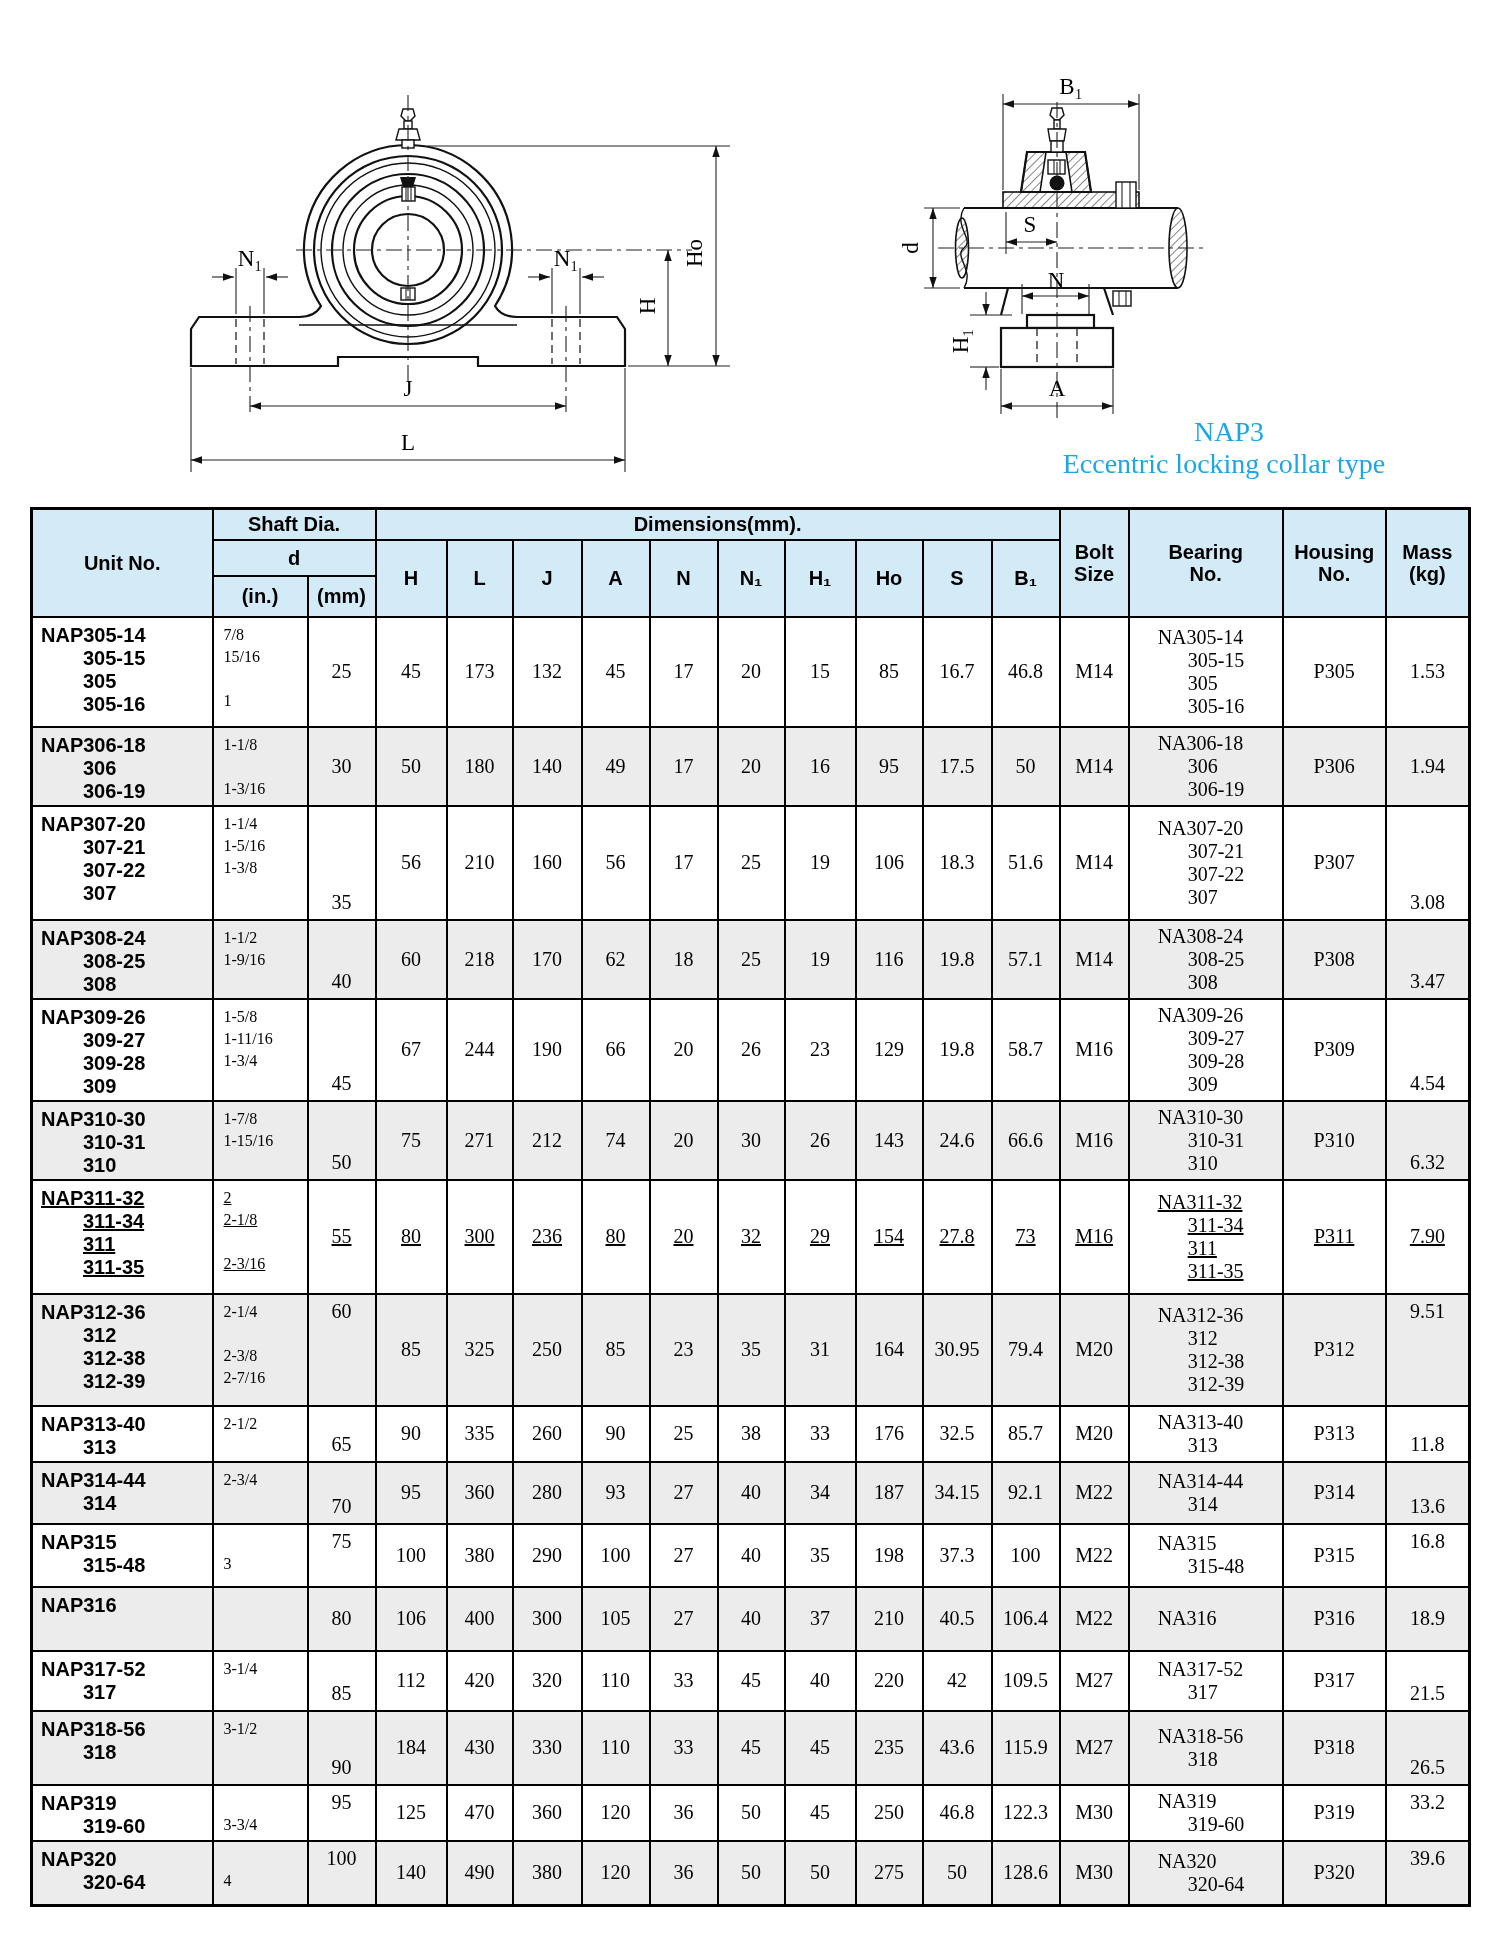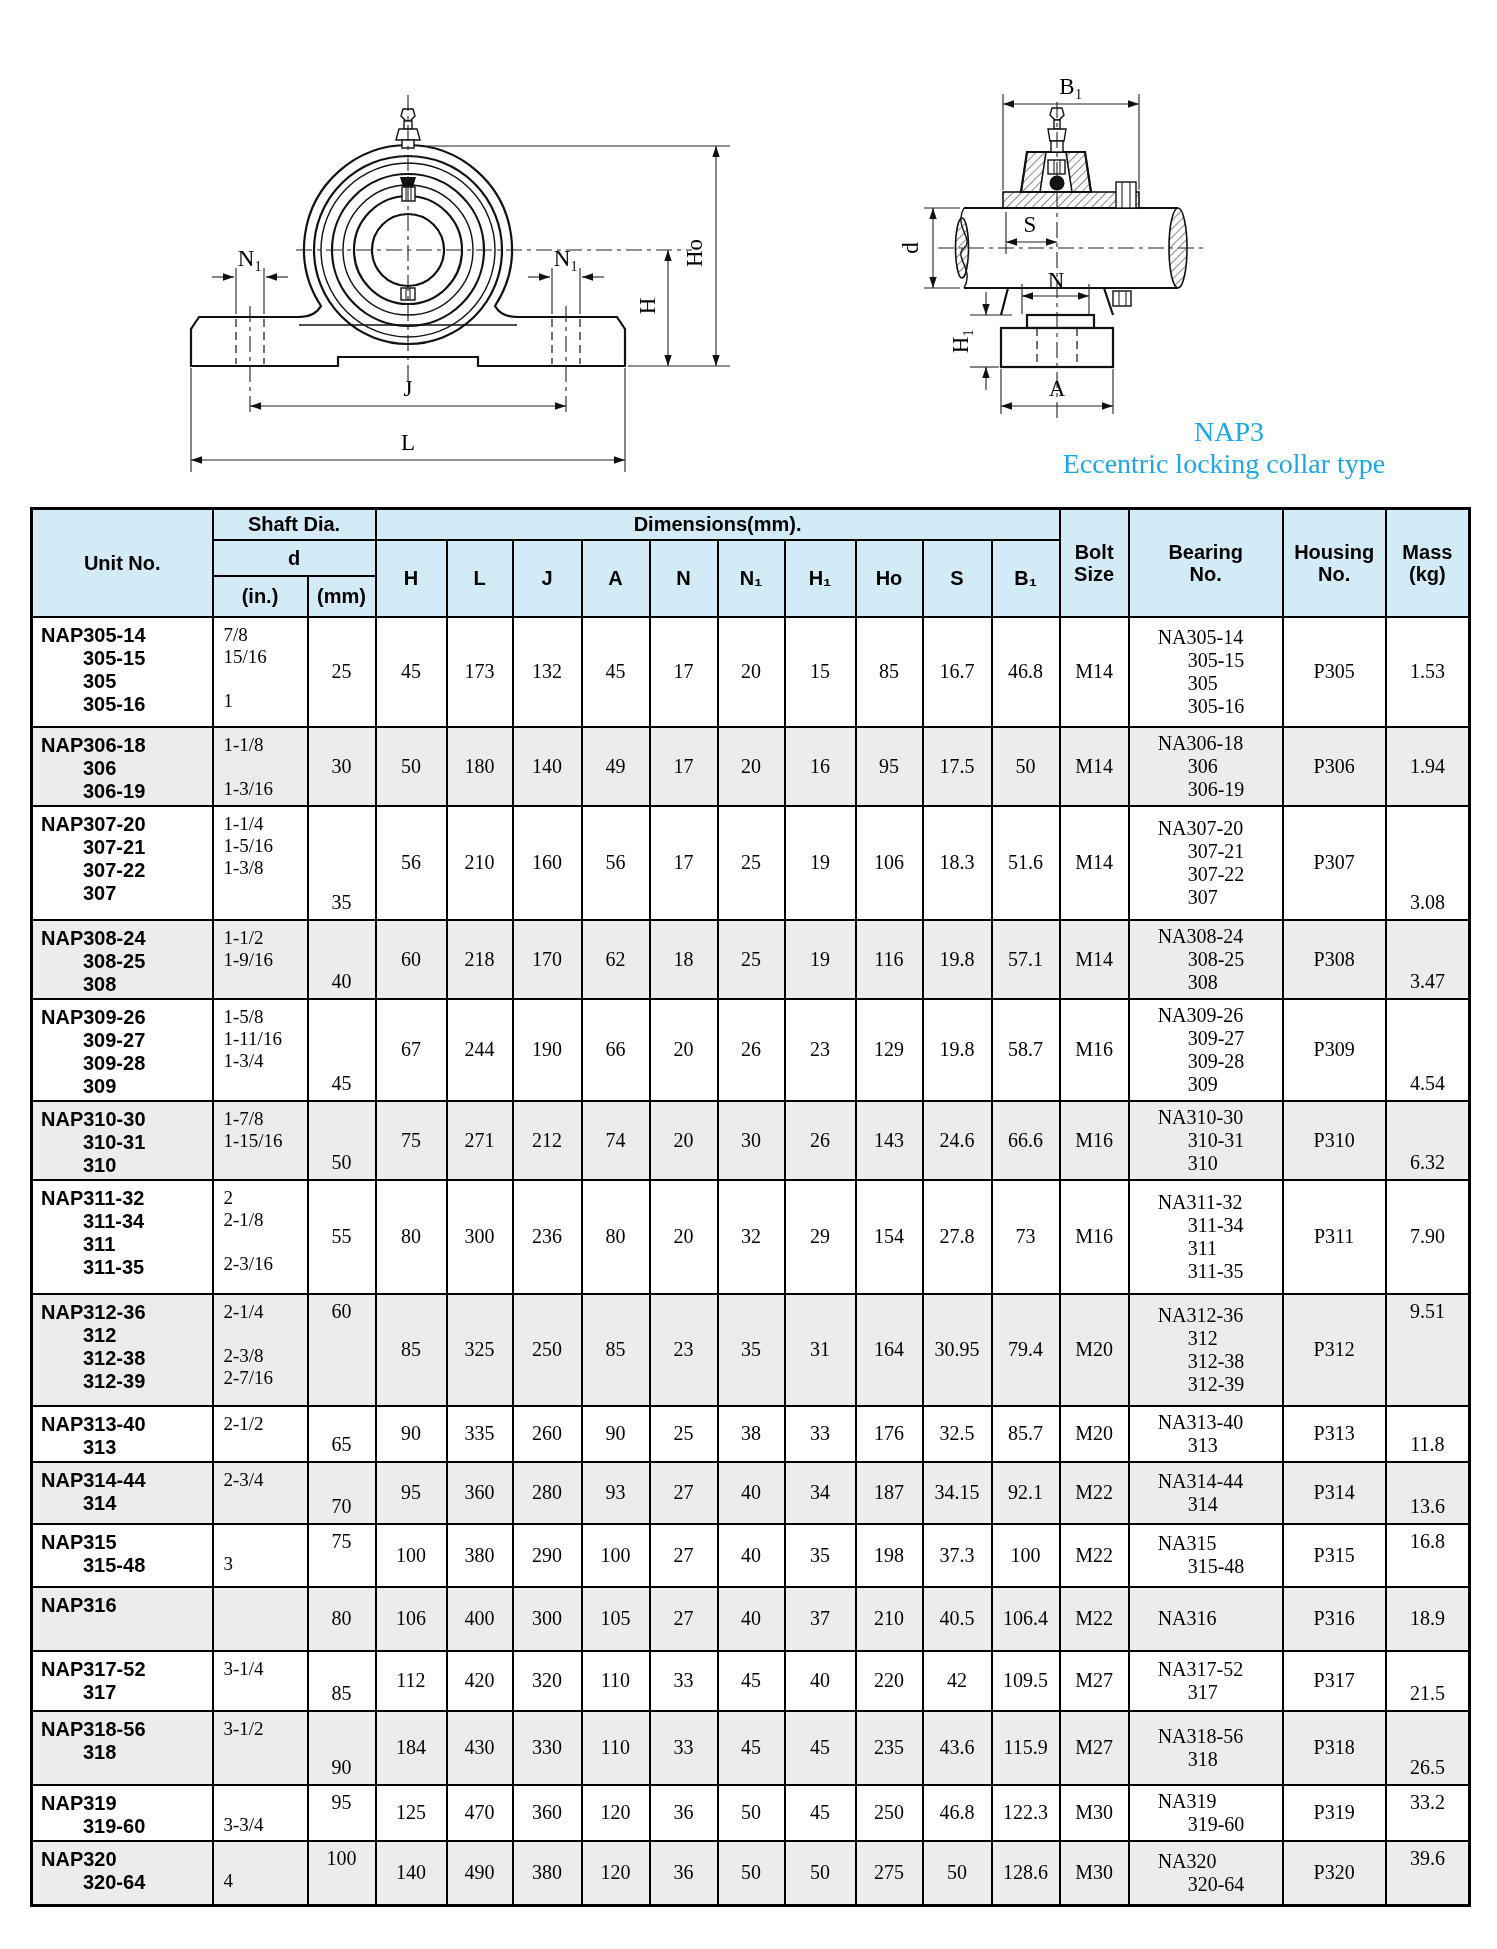--- a/index.html
+++ b/index.html
@@ -11,21 +11,21 @@
                border-collapse:collapse; table-layout:fixed; background:#fff;
                border:3px solid #000; }
   .spec th, .spec td { border:2px solid #000; padding:0; overflow:hidden; }
   .spec thead th { background:#d3eaf7; font-weight:bold; font-size:20px; text-align:center; vertical-align:middle; white-space:pre-line; line-height:22px; }
   .spec tbody tr:nth-child(even) { background:#ececec; }
   td.num { font-family:"Liberation Serif",serif; font-size:20px; text-align:center; vertical-align:middle; }
   td.c-unit, td.c-inch { vertical-align:top; }
   td.c-brg { vertical-align:middle; }
   .u { font-weight:bold; font-size:20px; line-height:23px; white-space:pre-line;
        padding:6px 2px 2px 50px; text-indent:-42px; }
-  .i { font-family:"Liberation Serif",serif; font-size:19px; line-height:22px; white-space:pre-line;
+  .i { font-family:"Liberation Serif",serif; font-size:16px; line-height:22px; white-space:pre-line;
        padding:6px 2px 2px 10px; }
   .b { font-family:"Liberation Serif",serif; font-size:20px; line-height:23px; white-space:pre-line;
        padding:2px 2px 2px 58px; text-indent:-30px; }
   td.va-t { vertical-align:top; padding-top:5px; }
   td.va-m { vertical-align:middle; }
   td.va-b { vertical-align:bottom; padding-bottom:5px; }
 
   
   .ol   { fill:none; stroke:#111; stroke-width:2.2; }
   .olw  { fill:#fff;  stroke:#111; stroke-width:2.2; }
@@ -430,21 +430,21 @@
     <td class="num">66.6</td>
     <td class="num">M16</td>
     <td class="c-brg">
           <div class="b">NA310-30
 310-31
 310</div>
         </td>
     <td class="num">P310</td>
     <td class="c-mass num va-b">6.32</td>
   </tr>
-      <tr style="height: 114px;">
+      <tr style="height: 114px; text-decoration: underline;">
     <td class="c-unit">
           <div class="u">NAP311-32
 311-34
 311
 311-35</div>
         </td>
     <td class="c-inch">
           <div class="i">2
 2-1/8
 

